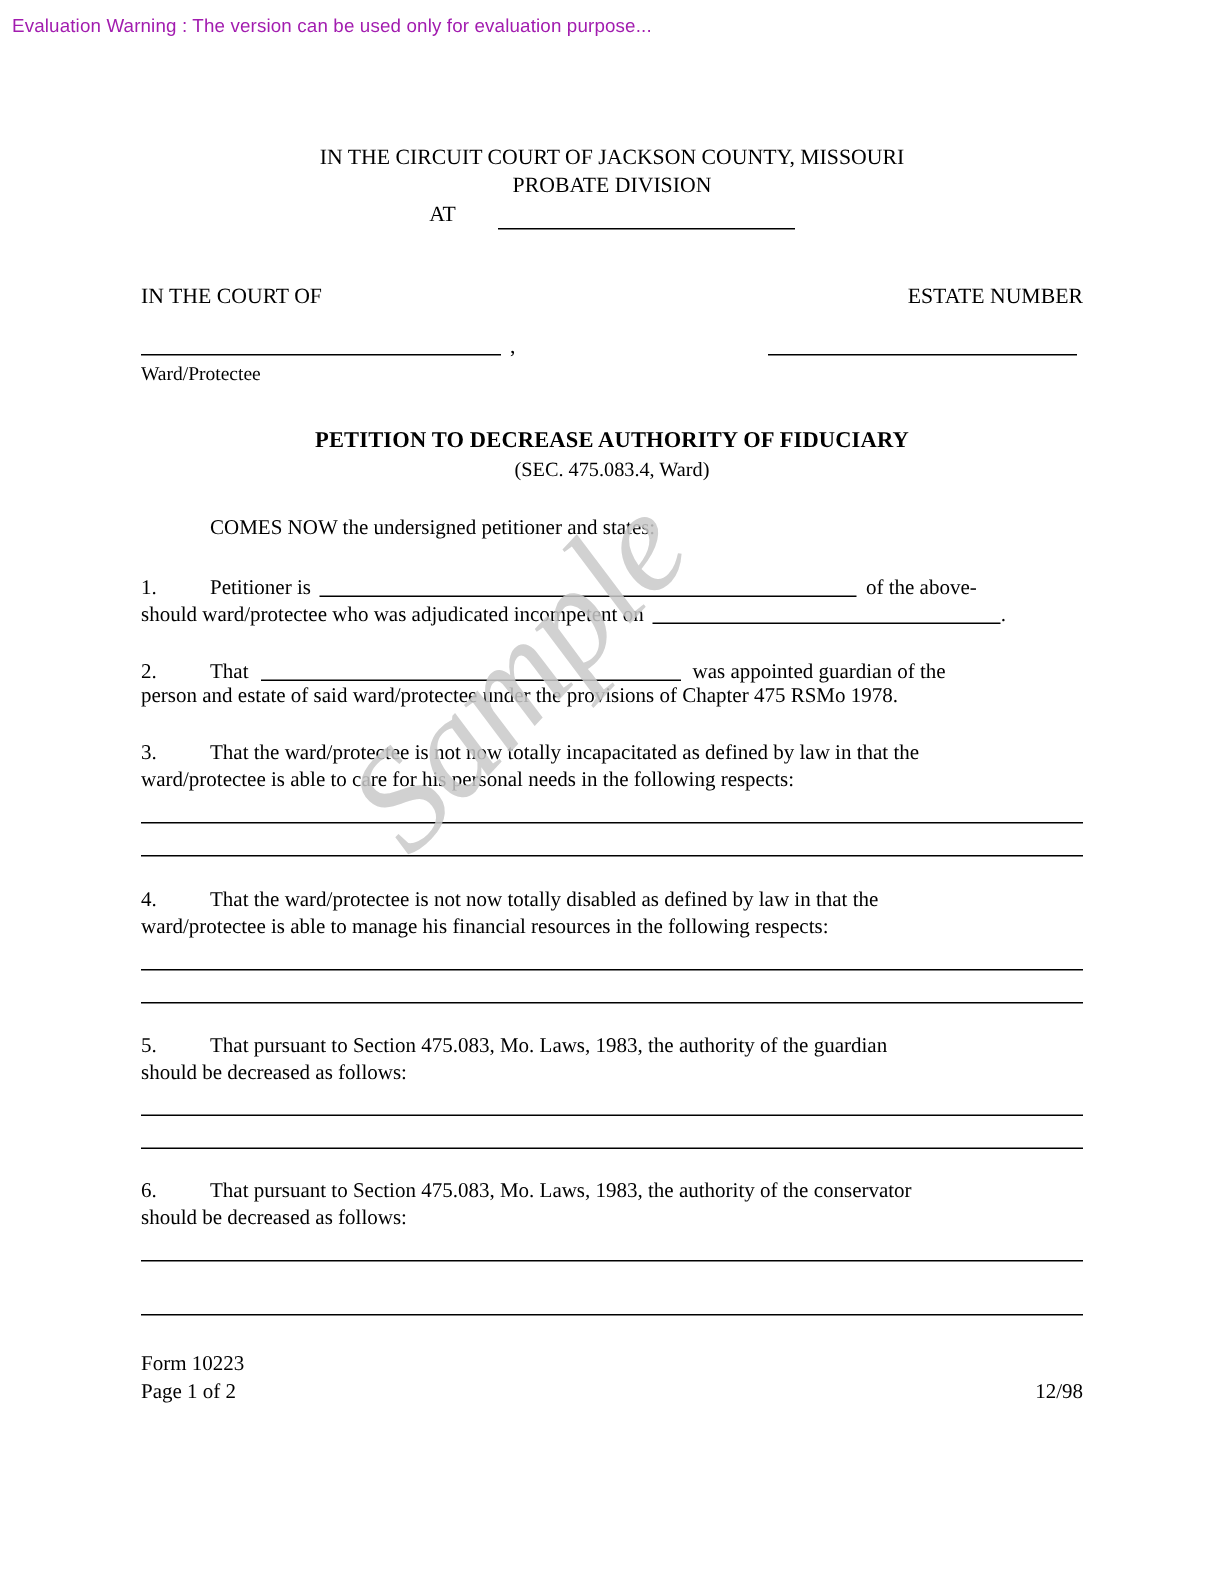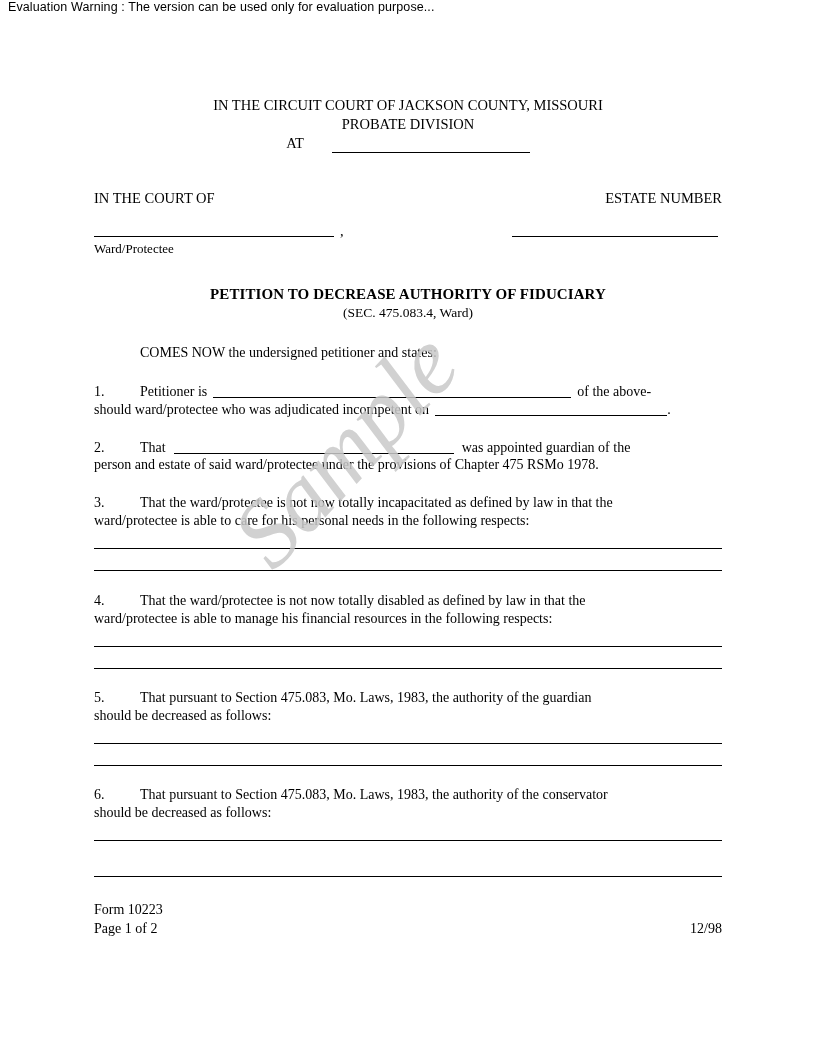--- a/index.html
+++ b/index.html
@@ -12,25 +12,25 @@
     height: 1056px;
     position: relative;
     overflow: hidden;
     font-family: "Liberation Serif", "DejaVu Serif", serif;
     color: #000000;
   }
 
   
   .eval-warning {
     position: absolute;
-    top: 0px;
+    top: 10px;
     left: 8px;
     font-family: "Liberation Sans", "DejaVu Sans", sans-serif;
     font-size: 12.5px;
-    color: #000000;
+    color: #a21caf;
     letter-spacing: 0.1px;
     white-space: nowrap;
   }
 
   
   .page {
     position: absolute;
     top: 0;
     left: 0;
     width: 812px;

